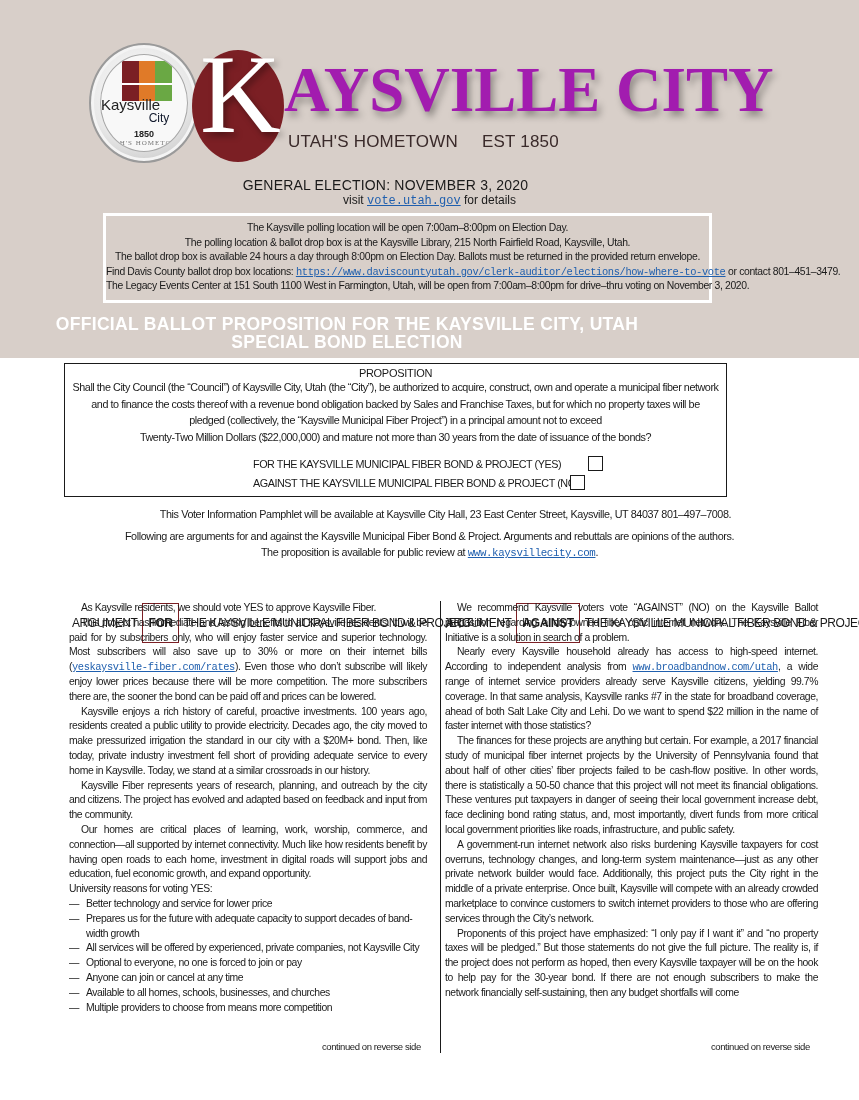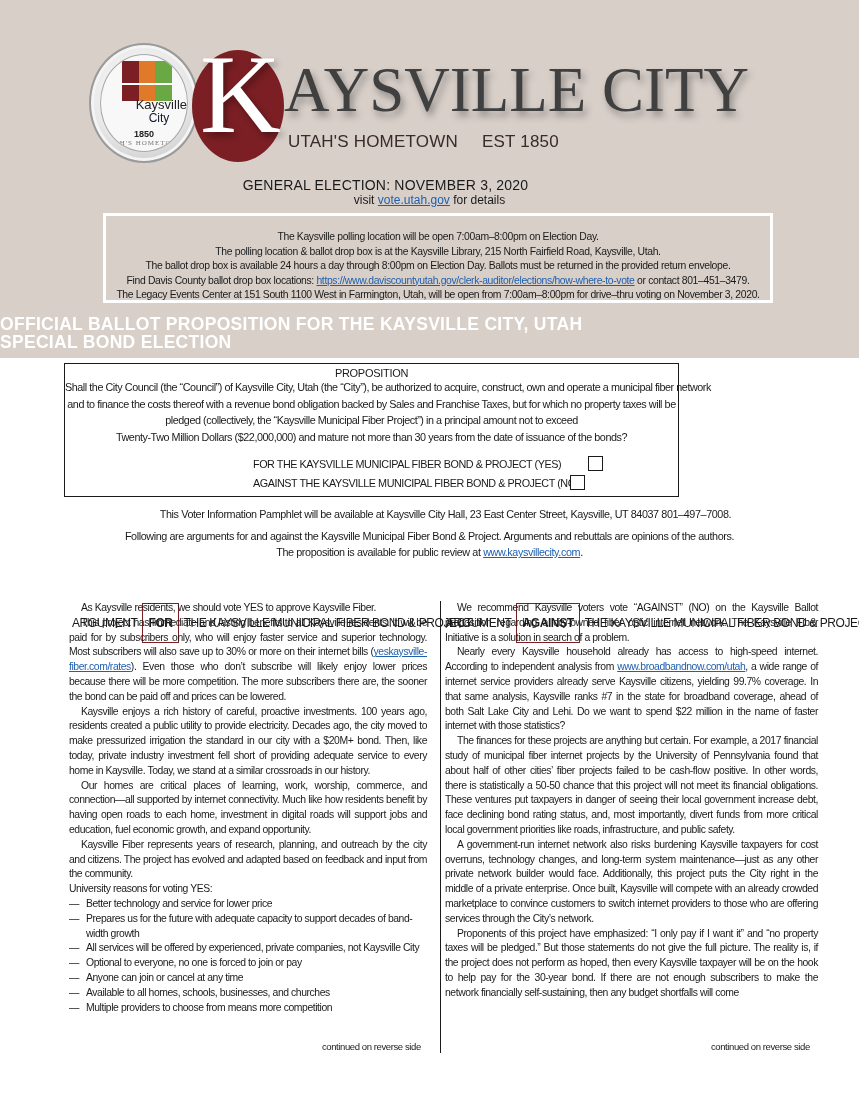--- a/index.html
+++ b/index.html
@@ -23,73 +23,74 @@
   .seal-inner {
     position: absolute; left: 9px; top: 9px; right: 9px; bottom: 9px;
     border-radius: 50%; border: 1px solid #a8a8a8; background: #f8f8f8; overflow: hidden;
   }
   .seal-stripes { position: absolute; left: 21px; top: 6px; width: 50px; height: 40px; display: flex; }
   .seal-stripes span { flex: 1; height: 100%; }
   .seal-house {
     position: absolute; left: 21px; top: 28px; width: 50px; height: 14px;
     border-top: 2px solid #ffffff;
   }
-  .seal-name { position: absolute; left: 0; right: 0; top: 42px; text-align: right; font-size: 13px; line-height: 15px; font-weight: normal; color: #222; }
+  .seal-name { position: absolute; left: 0; right: 0; top: 42px; text-align: left; font-size: 15px; line-height: 15px; font-weight: normal; color: #222; }
   .seal-city { position: absolute; left: 30px; right: 0; top: 57px; text-align: center; font-size: 12px; line-height: 12px; color: #0f172a; }
   .seal-year { position: absolute; left: 0; right: 0; top: 74px; text-align: center; font-size: 9px; font-weight: bold; color: #222; }
   .seal-ring { position: absolute; left: 0; right: 0; bottom: 4px; text-align: center; font-family: "Liberation Serif", serif; font-size: 7px; letter-spacing: 1px; color: #777; }
 
   
   .k-circle {
     position: absolute; left: 192px; top: 50px; width: 92px; height: 112px;
     border-radius: 50%; background: #7b1f24;
   }
   .title-k {
     position: absolute; left: 200px; top: 38px;
     font-family: "Liberation Serif", serif; font-size: 112px; line-height: 112px;
     color: #ffffff; text-shadow: 3px 4px 6px rgba(0,0,0,0.35);
   }
   .title-rest {
     position: absolute; left: 284px; top: 57px;
     font-family: "Liberation Serif", serif; font-size: 63px; line-height: 66px; letter-spacing: 0px;
-    color: #404040; text-shadow: 3px 5px 7px rgba(0,0,0,0.35);
+    color: #a21caf; text-shadow: 3px 5px 7px rgba(0,0,0,0.35);
     white-space: nowrap;
+    font-weight: bold;
   }
   .tagline {
     position: absolute; left: 288px; top: 132px;
     font-size: 17px; color: #3a2a2a; white-space: nowrap; letter-spacing: 0.2px;
   }
   .tagline .est { margin-left: 24px; }
 
   .election-date {
     position: absolute; left: 0; width: 771px; top: 177px; text-align: center;
     font-size: 14px; color: #1a1a1a; letter-spacing: 0.2px;
   }
   .election-visit {
     position: absolute; left: 0; width: 859px; top: 193px; text-align: center;
     font-size: 12px; color: #1a1a1a;
   }
-  a.link { color: #1f5fae; text-decoration: underline; }
+  a.link { color: #1f5fae; text-decoration: underline; font-family: Liberation Mono, monospace; }
 
   .info-box {
-    position: absolute; left: 103px; top: 213px; width: 670px; height: 90px;
-    border: 3px solid #ffffff; padding-top: 14px;
+    position: absolute; left: 103px; top: 213px; width: 609px; height: 90px;
+    border: 3px solid #ffffff; padding-top: 5px;
   }
   .info-box p {
     text-align: center; font-size: 10.4px; line-height: 14.5px; color: #1a1a1a;
     font-family: "Liberation Sans", sans-serif; letter-spacing: -0.35px; white-space: nowrap;
   }
 
   .banner-title {
-    position: absolute; left: 0; width: 694px; top: 315px; 
+    position: absolute; left: 0; width: 694px; top: 315px; text-align: center;
     font-weight: bold; font-size: 17.5px; line-height: 18px; color: #ffffff; letter-spacing: 0.3px;
   }
 
   .prop-box {
-    position: absolute; left: 64px; top: 363px; width: 615px; height: 134px;
+    position: absolute; left: 64px; top: 363px; width: 663px; height: 134px;
     border: 1.5px solid #1a1a1a; background: #fff; text-align: center;
   }
   .prop-heading { font-size: 11px; margin-top: 3px; letter-spacing: -0.3px; }
   .prop-text { font-size: 10.8px; line-height: 16.5px; letter-spacing: -0.45px; white-space: nowrap; }
   .choice-row {
     position: absolute; left: 188px; display: flex; align-items: center;
     font-size: 10.8px; letter-spacing: -0.45px; white-space: nowrap;
   }
   .choice-row .label { width: 300px; text-align: left; }
   .checkbox { width: 15px; height: 15px; border: 1px solid #1a1a1a; background: #fff; margin-left: 17px; }
@@ -196,22 +197,22 @@
 <div class="arg-heading" style="left:446px;">
   <span>ARGUMENT</span>
   <span class="arg-badge">AGAINST</span>
   <span>THE KAYSVILLE MUNICIPAL FIBER BOND &amp; PROJECT</span>
 </div>
 
 <div class="col col-left">
   <p>As Kaysville residents, we should vote YES to approve Kaysville Fiber.</p>
   <p><span>This project has immediate and lasting benefits to all Kaysville residents. It will be paid for by subscribers only, who will enjoy faster service and superior technology. Most subscribers will also save up to 30% or more on their internet bills (</span><a class="link">yeskaysville-fiber.com/rates</a><span>). Even those who don’t subscribe will likely enjoy lower prices because there will be more competition. The more subscribers there are, the sooner the bond can be paid off and prices can be lowered.</span></p>
   <p>Kaysville enjoys a rich history of careful, proactive investments. 100 years ago, residents created a public utility to provide electricity. Decades ago, the city moved to make pressurized irrigation the standard in our city with a $20M+ bond. Then, like today, private industry investment fell short of providing adequate service to every home in Kaysville. Today, we stand at a similar crossroads in our history.</p>
+  <p>Kaysville Fiber represents years of research, planning, and outreach by the city and citizens. The project has evolved and adapted based on feedback and input from the community.</p>
   <p>Our homes are critical places of learning, work, worship, commerce, and connection—all supported by internet connectivity. Much like how residents benefit by having open roads to each home, investment in digital roads will support jobs and education, fuel economic growth, and expand opportunity.</p>
-  <p>Kaysville Fiber represents years of research, planning, and outreach by the city and citizens. The project has evolved and adapted based on feedback and input from the community.</p>
   <p class="noindent">University reasons for voting YES:</p>
   <ul>
     <li><span class="dash">—</span><span>Better technology and service for lower price</span></li>
     <li><span class="dash">—</span><span>Prepares us for the future with adequate capacity to support decades of band-width growth</span></li>
     <li><span class="dash">—</span><span>All services will be offered by experienced, private companies, not Kaysville City</span></li>
     <li><span class="dash">—</span><span>Optional to everyone, no one is forced to join or pay</span></li>
     <li><span class="dash">—</span><span>Anyone can join or cancel at any time</span></li>
     <li><span class="dash">—</span><span>Available to all homes, schools, businesses, and churches</span></li>
     <li><span class="dash">—</span><span>Multiple providers to choose from means more competition</span></li>
   </ul>

